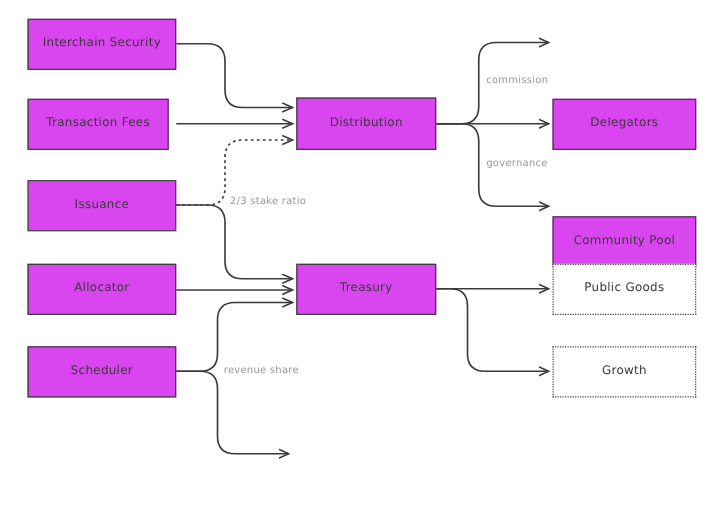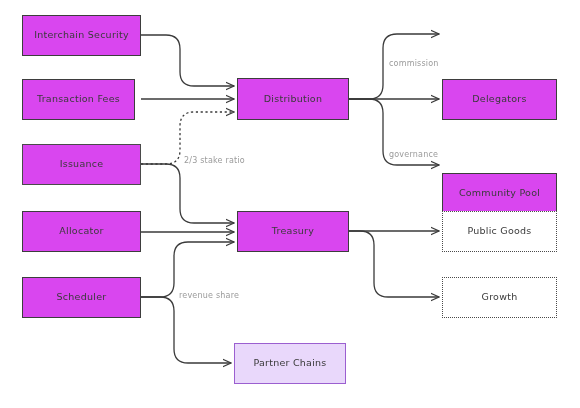--- a/index.html
+++ b/index.html
@@ -143,25 +143,22 @@
   </div>
 
   <div class="node dotted" style="left:442px; top:211px; width:115px; height:41px;">
     <span class="node-label">Public Goods</span>
   </div>
 
   <div class="node dotted" style="left:442px; top:277px; width:115px; height:41px;">
     <span class="node-label">Growth</span>
   </div>
 
-  <div class="node accent" style="left:234px; top:343px; width:112px; height:41px;">
-    <span class="node-label">Partner Chains</span>
-  </div>
 
   <div class="edge-label" style="left:184px; top:156px;">2/3 stake ratio</div>
 
   <div class="edge-label" style="left:389px; top:59px;">commission</div>
 
-  <div class="edge-label" style="left:389px; top:126px;margin-top:24px;">governance</div>
+  <div class="edge-label" style="left:389px; top:126px;">governance</div>
 
   <div class="edge-label" style="left:179px; top:291px;">revenue share</div>
 
 </div>
 
 </body></html>

